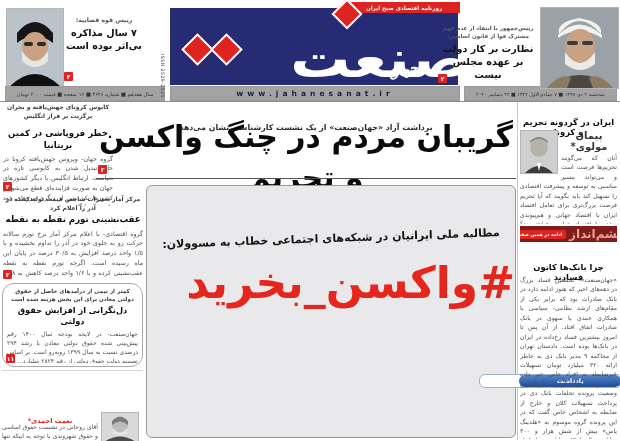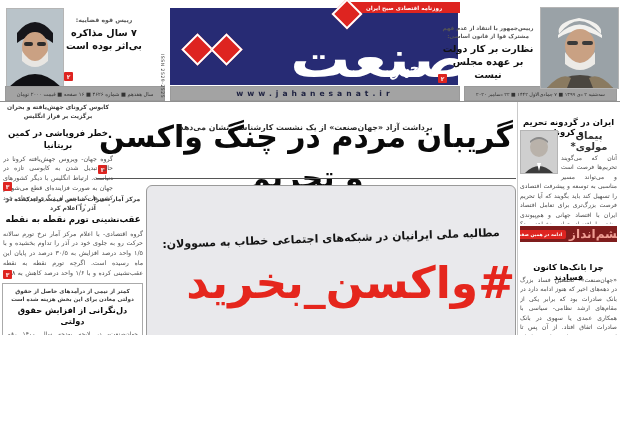--- a/index.html
+++ b/index.html
@@ -1,17 +1,17 @@
 <!DOCTYPE html>
 <html lang="fa" dir="rtl"><head>
 <meta charset="utf-8">
 <style>
   html,body{margin:0;padding:0;background:#fff;}
   body{font-family:"DejaVu Sans",sans-serif;}
-  #page{position:relative;width:620px;height:335px;background:#fff;overflow:hidden;direction:rtl;}
+  #page{position:relative;width:620px;height:441px;background:#fff;overflow:hidden;direction:rtl;}
   .abs{position:absolute;}
   .ctr{text-align:center;}
   .kicker{font-size:6px;font-weight:700;color:#3a3a3a;line-height:1.45;}
   .body-txt{font-size:6.3px;color:#4d4d4d;line-height:1.55;text-align:justify;}
   .title-sm{font-size:8.6px;font-weight:900;color:#0d0d0d;line-height:1.3;}
   .chip{width:9px;height:9px;background:#de2420;color:#fff;font-size:6px;font-weight:700;
         line-height:9px;text-align:center;border-radius:1px;}
   .strip{border:1px solid #9a9a9a;background:#a3a3a3;font-size:5.2px;color:#333;
          display:flex;align-items:center;justify-content:center;white-space:nowrap;}
   .rule{background:#8f8f8f;}
@@ -111,21 +111,21 @@
   </div>
   <div class="abs chip" style="left:3px;top:182px;">۳</div>
 
   <div class="abs" style="left:3px;top:195px;width:140px;">
     <div class="kicker ctr">مرکز آمار تغییرات شاخص قیمت تولیدکننده در آذر را اعلام کرد</div>
     <div class="title-sm ctr" style="margin-top:2px;">عقب‌نشینی تورم نقطه به نقطه</div>
     <div class="body-txt" style="margin-top:3px;height:48px;overflow:hidden;">گروه اقتصادی- با اعلام مرکز آمار نرخ تورم سالانه حرکت رو به جلوی خود در آذر را تداوم بخشیده و با ۱/۵ واحد درصد افزایش به ۳۰/۵ درصد در پایان این ماه رسیده است. اگرچه تورم نقطه به نقطه عقب‌نشینی کرده و با ۱/۶ واحد درصد کاهش به ۴۴/۸ درصد رسیده...</div>
   </div>
   <div class="abs chip" style="left:3px;top:270px;">۳</div>
 
-  <div class="abs" style="left:2px;top:283px;width:141px;height:84px;border:1px solid #aaa;border-radius:0;padding:3px 4px;box-sizing:border-box;">
+  <div class="abs" style="left:2px;top:283px;width:141px;height:84px;border:1px solid #aaa;border-radius:12px;padding:3px 4px;box-sizing:border-box;">
     <div class="kicker ctr" style="font-size:5.6px;">کمتر از نیمی از درآمدهای حاصل از حقوق دولتی معادن برای این بخش هزینه شده است</div>
     <div class="title-sm ctr" style="margin-top:2px;font-size:8.2px;">دل‌نگرانی از افزایش حقوق دولتی</div>
     <div class="body-txt" style="margin-top:2px;height:34px;overflow:hidden;font-size:6px;">جهان‌صنعت- در لایحه بودجه سال ۱۴۰۰ رقم پیش‌بینی شده حقوق دولتی معادن با رشد ۲۹۴ درصدی نسبت به سال ۱۳۹۹ روبه‌رو است. بر اساس تصمیم دولت حقوق دولتی از رقم ۲۸۲۴ میلیارد...</div>
     <div class="chip" style="position:absolute;left:3px;bottom:3px;">۱۱</div>
   </div>
 
   <div class="abs" style="left:2px;top:370px;width:141px;height:1px;background:#d5d5d5;"></div>
 
   <div class="abs bar" style="left:2px;top:374px;width:141px;">
     <div class="seg" style="right:0;width:72%;"></div>

